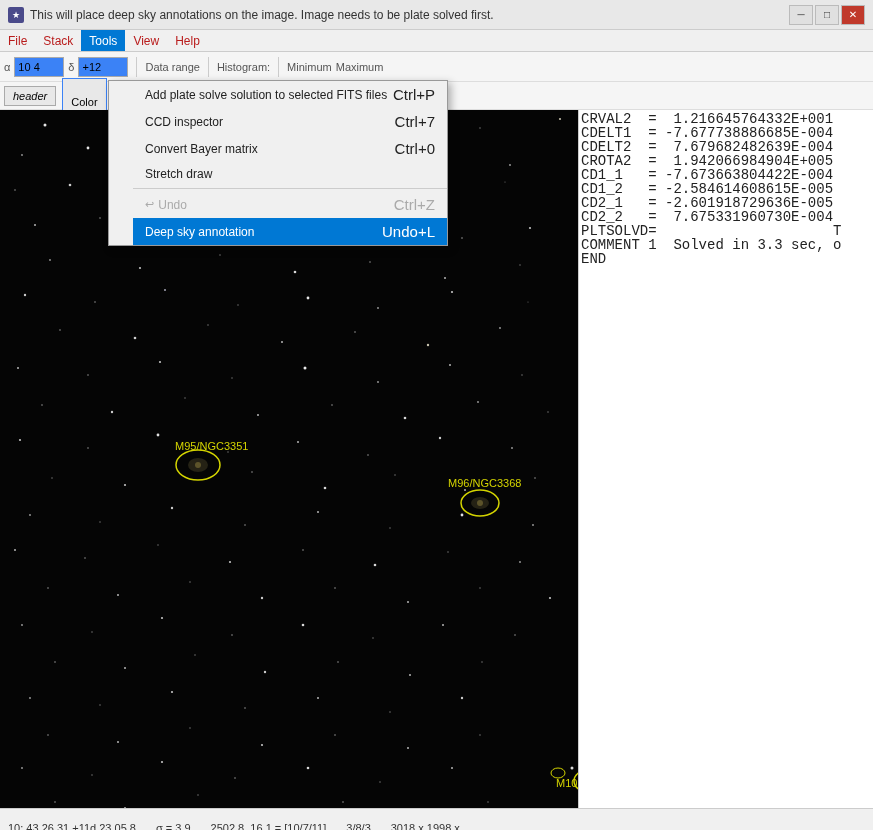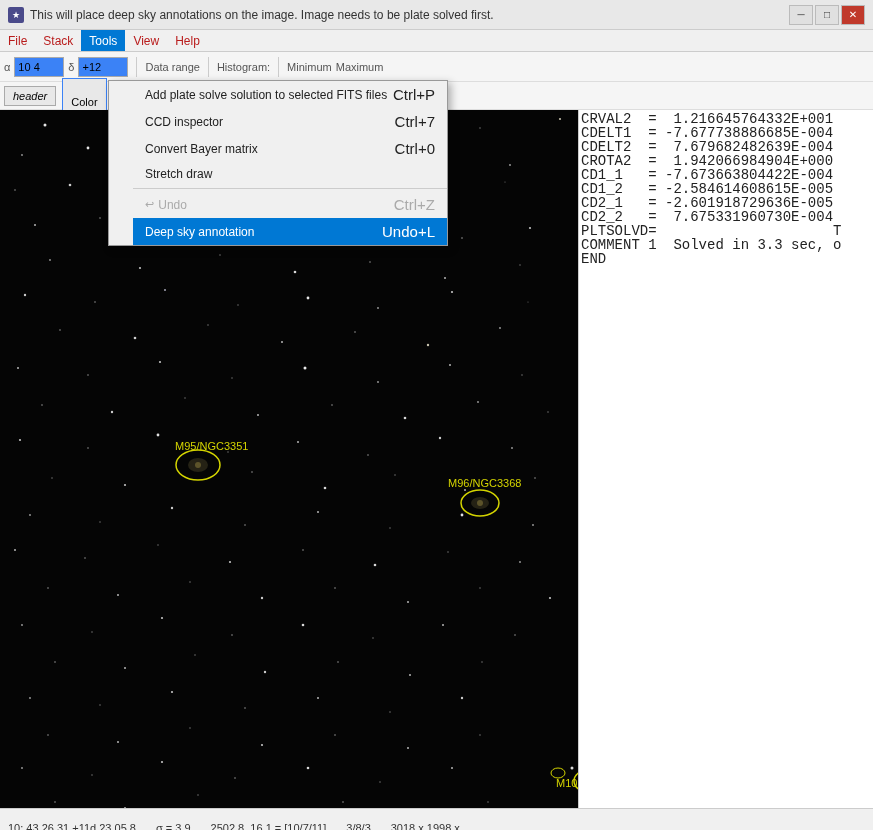--- a/index.html
+++ b/index.html
@@ -519,21 +519,21 @@
     <div class="annotation" style="left:448px; top:367px;">M96/NGC3368</div>
 
     <div class="annotation" style="left:556px; top:667px;">M105/NGC3379</div>
 
   </div>
 
   <div class="fits-panel">
     <div>CRVAL2  =  1.216645764332E+001</div>
     <div>CDELT1  = -7.677738886685E-004</div>
     <div>CDELT2  =  7.679682482639E-004</div>
-    <div>CROTA2  =  1.942066984904E+000</div>
+    <div>CROTA2  =  1.942066984904E+005</div>
     <div>CD1_1   = -7.673663804422E-004</div>
     <div>CD1_2   = -2.584614608615E-005</div>
     <div>CD2_1   = -2.601918729636E-005</div>
     <div>CD2_2   =  7.675331960730E-004</div>
     <div>PLTSOLVD=                     T</div>
     <div>COMMENT 1  Solved in 3.3 sec, o</div>
     <div>END</div>
   </div>
 
 </div>

